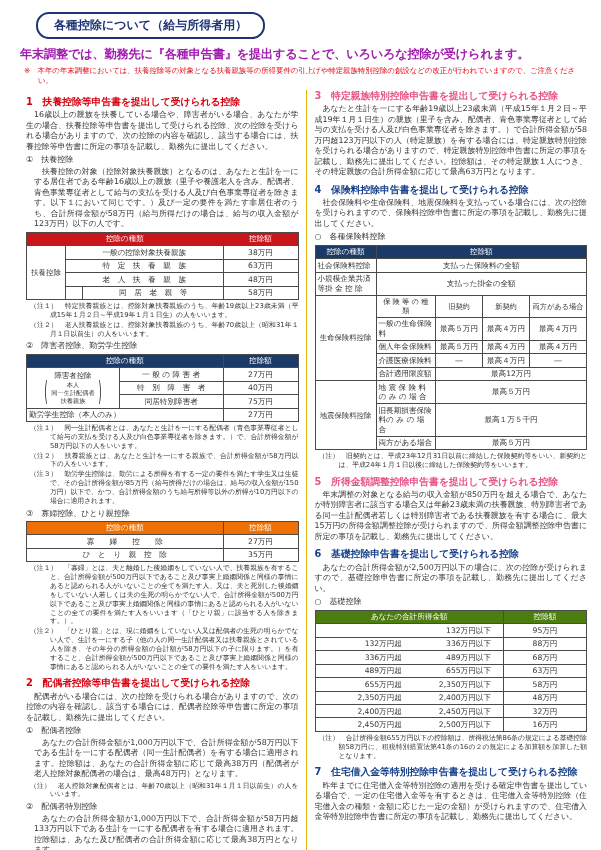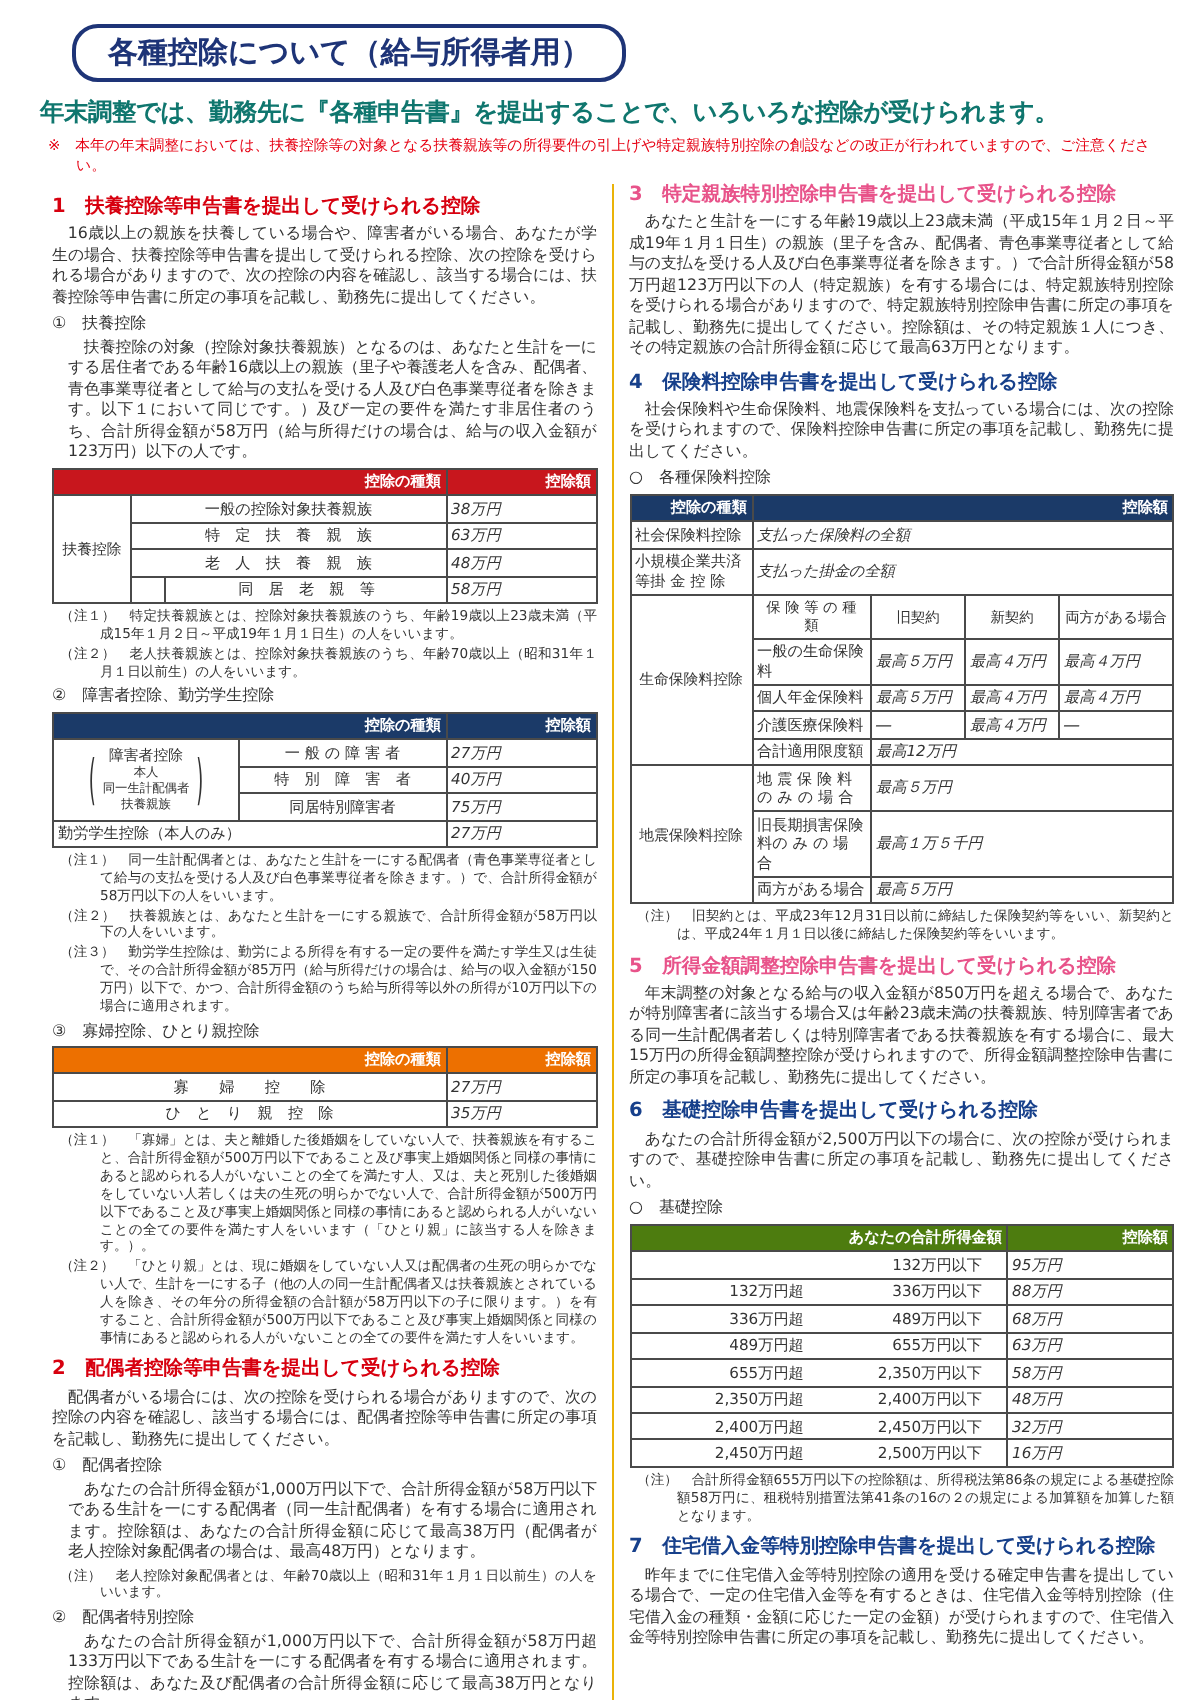--- a/index.html
+++ b/index.html
@@ -5,47 +5,47 @@
   html,body{margin:0;padding:0;background:#e8e8e8;}
   .page{
     position:relative;width:601px;height:850px;background:#ffffff;
     box-sizing:border-box;padding:12px 14px 8px 14px;overflow:hidden;
     font-family:"DejaVu Sans","Liberation Sans",sans-serif;color:#333;
     outline:1px solid #bfbfbf;margin:0 auto;
   }
   
   .badge{
     display:inline-block;border:2px solid #1e3477;border-radius:13px;
-    padding:3px 16px;color:#1e3477;font-weight:bold;font-size:15px;margin-left:22px;
+    padding:3px 16px;color:#1e3477;font-weight:bold;font-size:12px;margin-left:22px;
   }
-  .headline{color:#0f766e;font-weight:bold;font-size:12.2px;margin:7px 0 3px 6px;letter-spacing:-0.2px;}
+  .headline{color:#a21caf;font-weight:bold;font-size:12.2px;margin:7px 0 3px 6px;letter-spacing:-0.2px;}
   .notice{color:#e60012;font-size:7.4px;line-height:1.35;margin:0 4px 4px 10px;padding-left:14px;text-indent:-14px;}
   
   .cols{display:flex;align-items:stretch;margin-left:12px;}
   .col{flex:1;box-sizing:border-box;}
   .col-left{padding-right:7px;}
   .col-right{border-left:1px solid #eab308;padding-left:8px;}
   
   .sec-title{font-weight:bold;font-size:9.8px;line-height:1.25;margin:6px 0 2px 0;padding-left:13px;text-indent:-13px;}
   .c-red{color:#d7000f;}
   .c-pink{color:#e8538a;}
   .c-navy{color:#17408b;}
   .para{font-size:7.9px;line-height:1.33;margin:1px 0 2px 0;text-indent:1em;text-align:justify;}
   .subhead{font-size:8px;line-height:1.3;margin:3px 0 1px 0;}
   .subbody{font-size:7.9px;line-height:1.33;margin:0 0 2px 8px;text-indent:1em;text-align:justify;}
   .note{font-size:6.8px;line-height:1.3;margin:1px 0 1px 4px;padding-left:20px;text-indent:-20px;text-align:justify;color:#333;}
   
   table{border-collapse:collapse;width:100%;margin:2px 0 2px 0;}
   td,th{border:1px solid #4a4a4a;font-size:7.6px;line-height:1.25;padding:1.5px 2px;color:#333;font-weight:normal;}
-  th{color:#fff;font-weight:bold;text-align:right;}
+  th{color:#fff;font-weight:normal;text-align:center;}
   .hd-red{background:#c8161d;}
   .hd-navy{background:#1b3a68;}
   .hd-orange{background:#ed7000;}
   .hd-cyan{background:#4d7c0f;}
-  .val{white-space:nowrap;font-style:italic;}
+  .val{text-align:center;white-space:nowrap;}
   .lab{text-align:center;}
   .grp{text-align:center;font-size:7.4px;border-radius:17px;}
   .nest{background:linear-gradient(#4a4a4a,#4a4a4a) 16px 0/1px 100% no-repeat;padding-left:20px;}
   .subth{text-align:center;background:#fff;color:#333;font-size:7.2px;}
   .bracket{position:relative;display:inline-block;padding:0 6px;margin-top:1px;}
   .bracket::before,.bracket::after{position:absolute;top:50%;font-size:9px;color:#333;}
   .bracket::before{content:"(";left:-1px;transform:translateY(-50%) scaleY(3.0);}
   .bracket::after{content:")";right:-1px;transform:translateY(-50%) scaleY(3.0);}
   .bl{display:block;font-size:6.2px;line-height:1.3;text-align:center;}
   .split{display:flex;}

